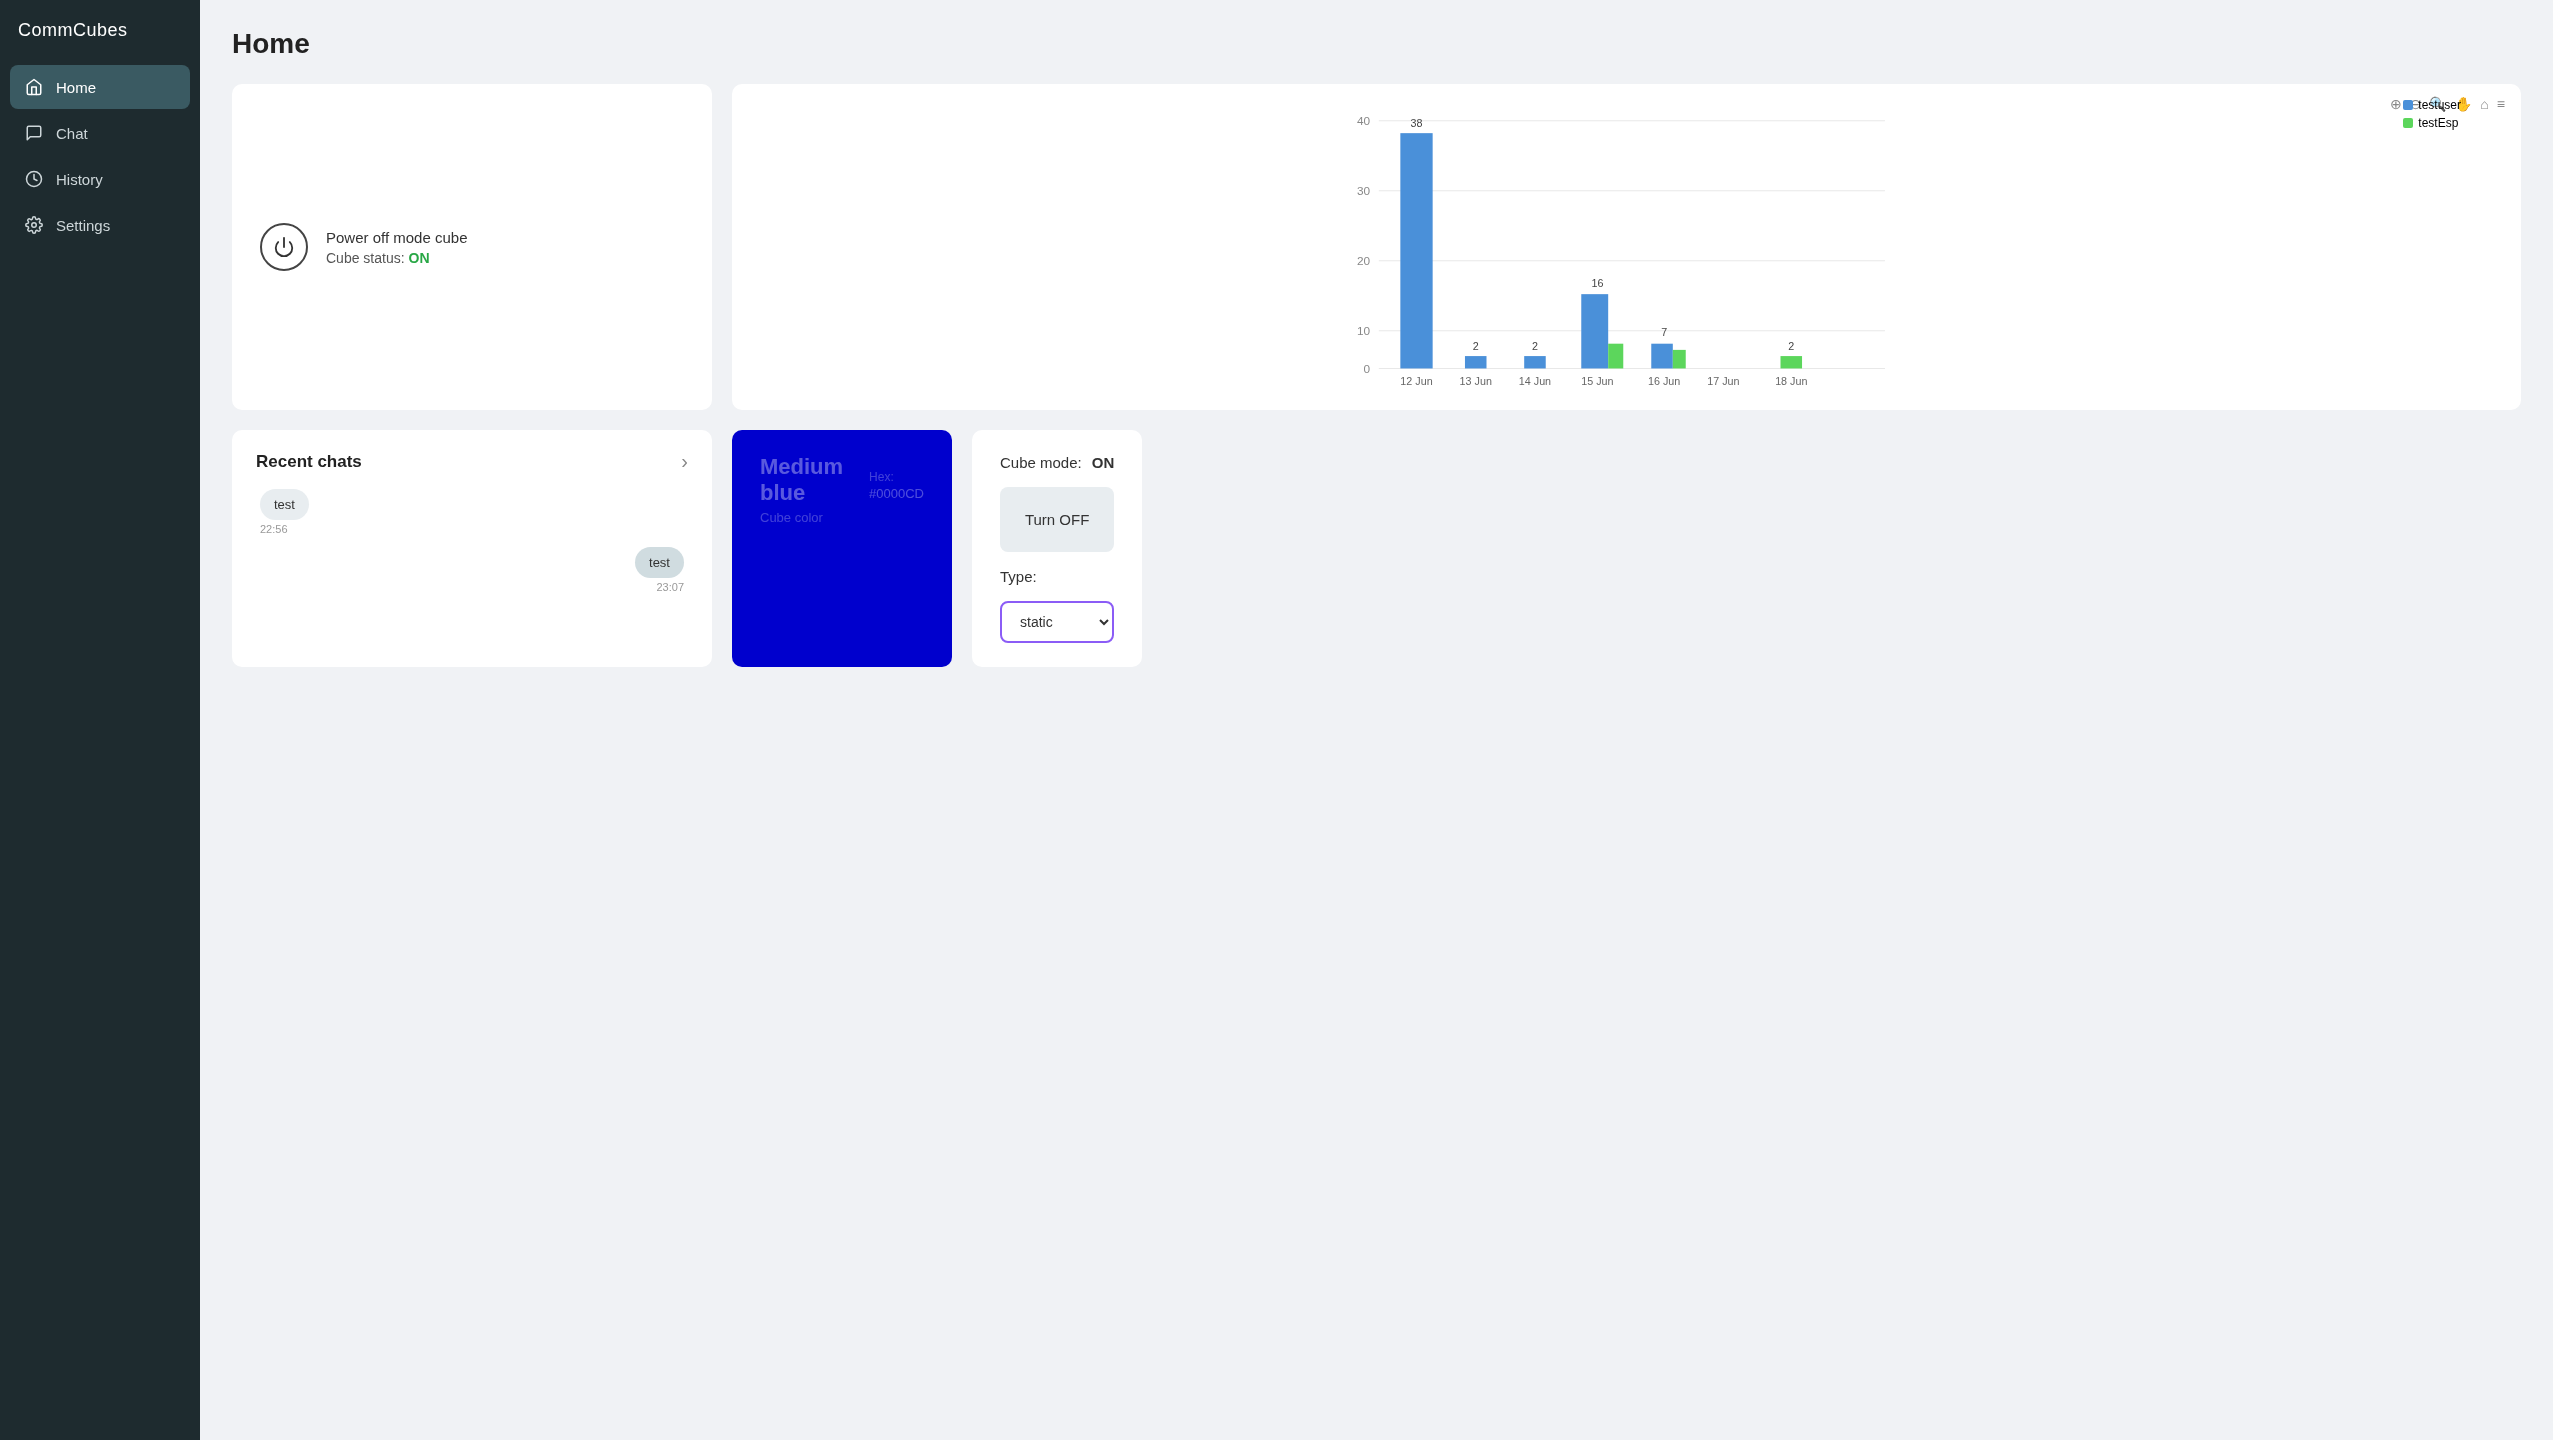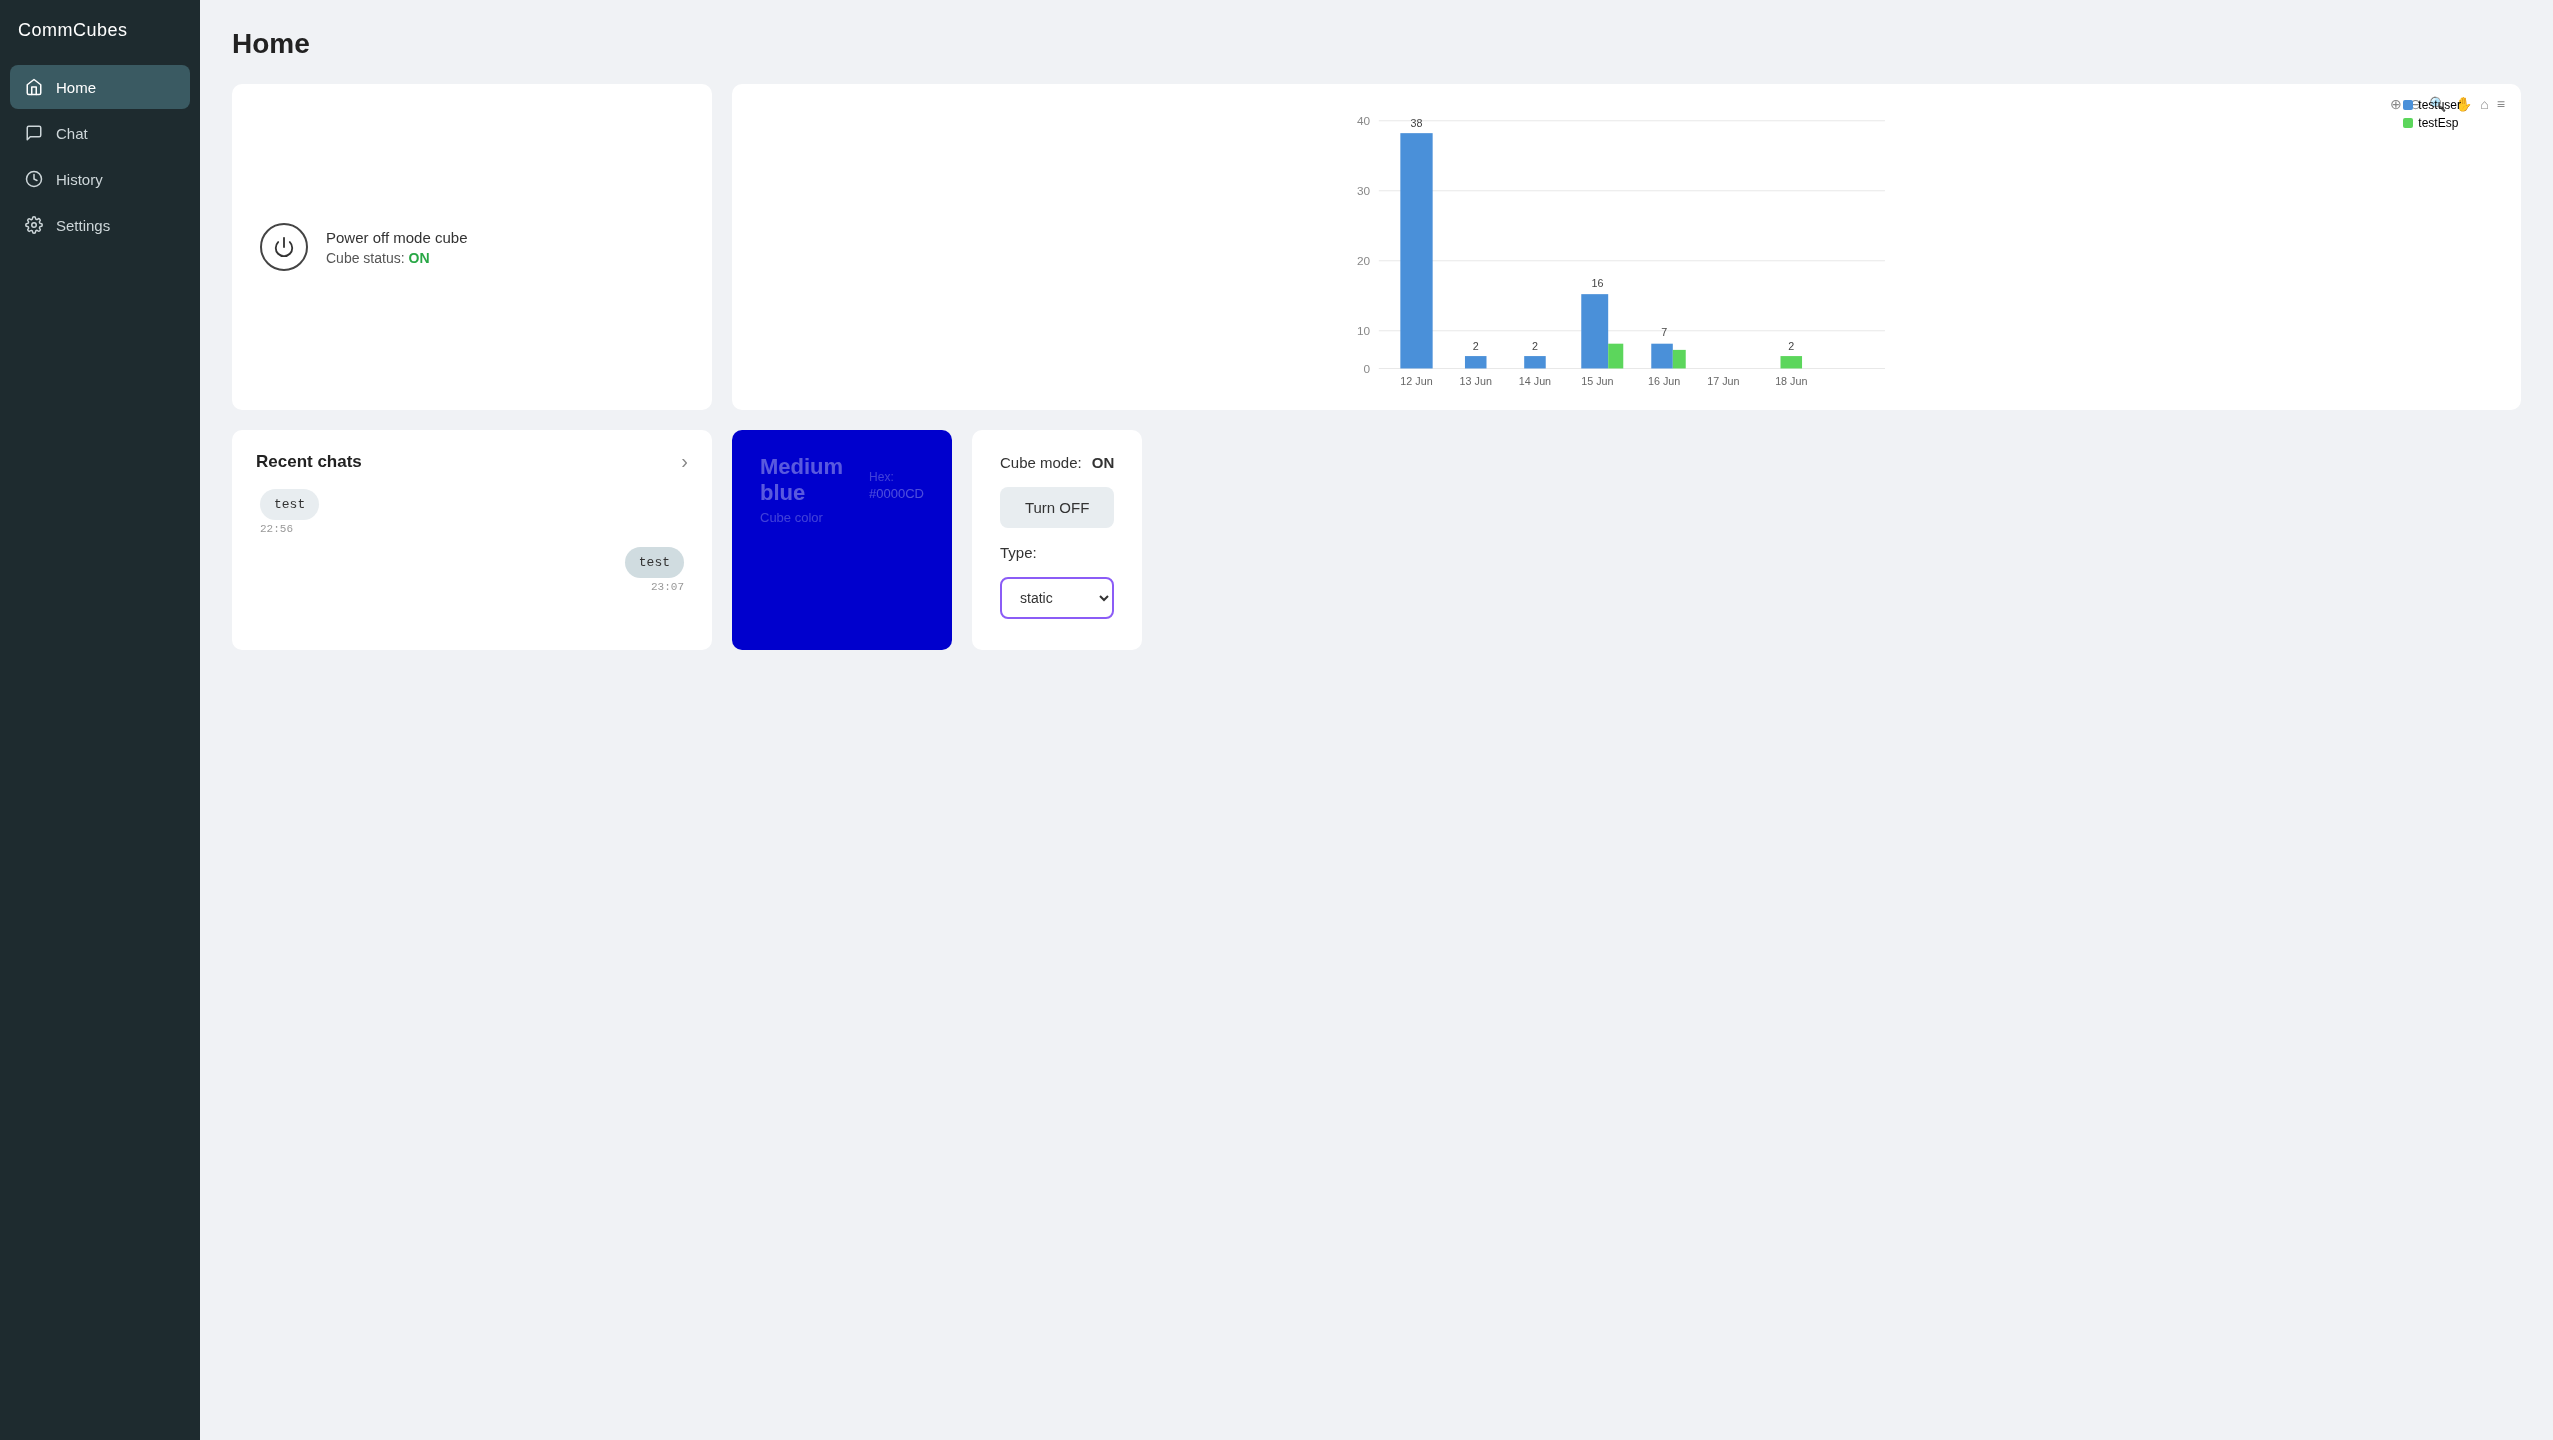--- a/index.html
+++ b/index.html
@@ -108,21 +108,21 @@
       flex: 0 0 480px;
     }
     .chats-header {
       display: flex;
       align-items: center;
       justify-content: space-between;
       margin-bottom: 16px;
     }
     .chats-title { font-size: 17px; font-weight: 600; color: #222; }
     .chats-arrow { font-size: 20px; color: #888; cursor: pointer; }
-    .chat-messages { display: flex; flex-direction: column; gap: 12px; padding: 0 4px; font-family: Liberation Mono, monospace; }
+    .chat-messages { display: flex; flex-direction: column; gap: 12px; padding: 0 4px; }
     .chat-bubble-row { display: flex; flex-direction: column; align-items: flex-start; }
     .chat-bubble-row.right { align-items: flex-end; }
     .chat-bubble {
       background: #e8edf0;
       border-radius: 16px;
       padding: 8px 14px;
       font-size: 13px;
       color: #333;
       max-width: 80px;
       text-align: center;
@@ -153,21 +153,21 @@
       display: flex;
       flex-direction: column;
       gap: 16px;
     }
     .idle-row { display: flex; align-items: center; gap: 10px; font-size: 15px; color: #333; }
     .idle-on { font-weight: 700; color: #333; }
     .turn-off-btn {
       background: #e8edf0;
       border: none;
       border-radius: 8px;
-      padding: 12px 0;
+      padding: 24px 0;
       font-size: 15px;
       color: #333;
       cursor: pointer;
       width: 100%;
       text-align: center;
     }
     .type-label { font-size: 15px; color: #333; }
     .type-select {
       width: 100%;
       padding: 10px 14px;

